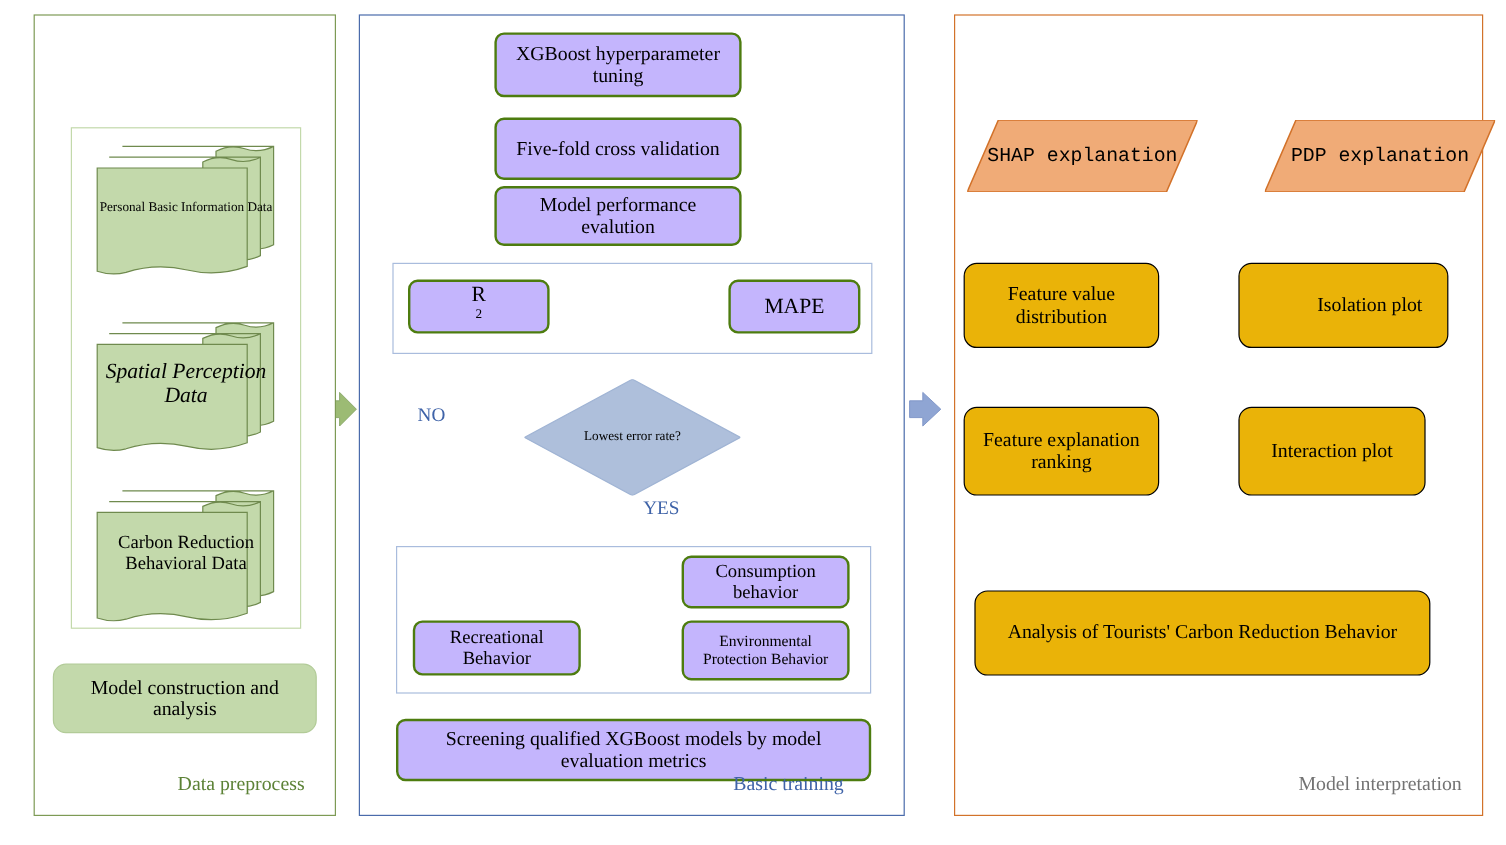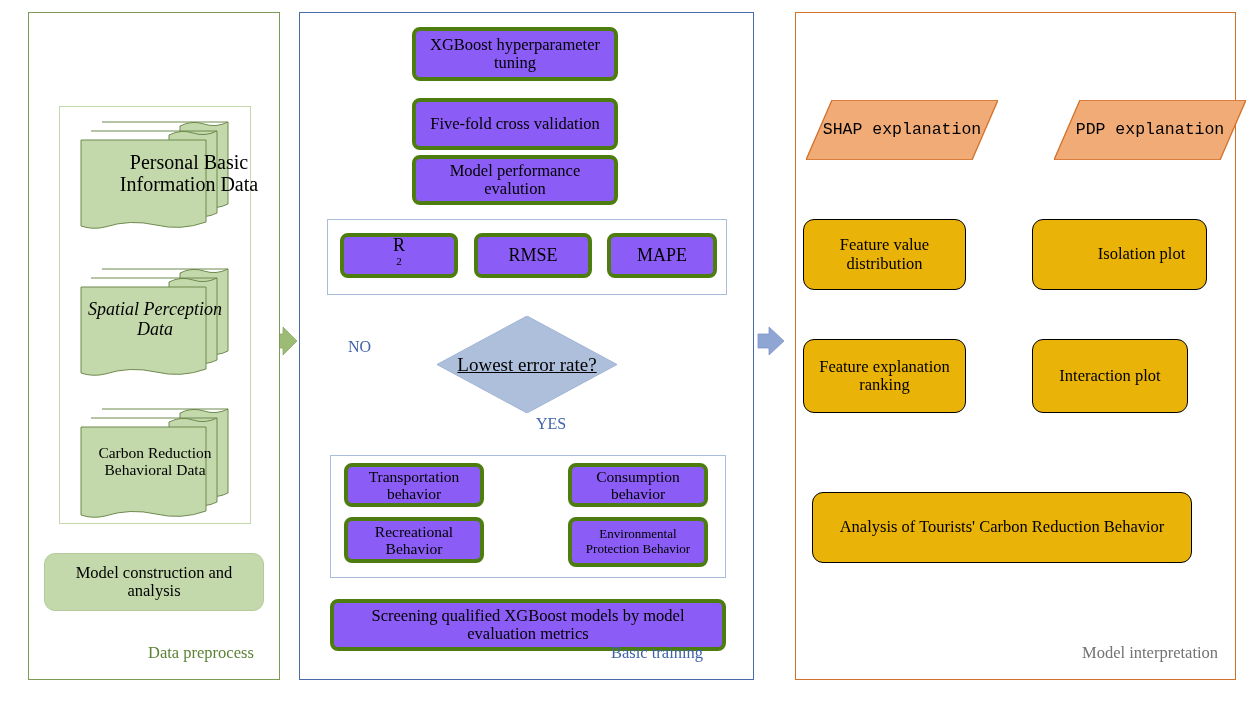--- a/index.html
+++ b/index.html
@@ -16,21 +16,21 @@
   #label-preprocess{left:148px;top:643px;color:#5c8236;}
   #label-training{left:611px;top:643px;color:#3f63a8;}
   #label-interpretation{left:1082px;top:643px;color:#737373;}
 
   
   .node{position:absolute;box-sizing:border-box;display:flex;align-items:center;
         justify-content:center;text-align:center;line-height:1.12;color:#000;}
   .node span{display:block;padding:0 4px;}
 
   .green-box{background:#c3d9ab;border:1px solid #b2cb98;border-radius:11px;}
-  .blue-box{background:#8b5cf6;border:4px solid #4d7c0f;border-radius:8px;}
+  .blue-box{background:#c4b5fd;border:2px solid #4d7c0f;border-radius:8px;}
   .orange-box{background:#eab308;border:1px solid #000000;border-radius:11px;}
 
   
   .frame{position:absolute;box-sizing:border-box;background:transparent;}
   .frame-green{border:1px solid #c3d9ab;}
   .frame-blue{border:1px solid #a9bcdd;}
 
   
   .docstack{position:absolute;}
   .docstack svg{display:block;overflow:visible;}
@@ -116,21 +116,21 @@
 
 
   <div class="frame frame-green" style="left:59px;top:106px;width:192px;height:418px;"></div>
 
   <div class="docstack" style="left:80px;top:118px;width:150px;height:110px;">
     <svg width="150" height="110" viewBox="0 0 150 110">
       <path d="M22,4 H148 V86 Q136,92 124,88 Q112,84 100,90 L100,8 Q112,2 124,6 Q136,10 148,4" fill="#c3d9ab" stroke="#6f8a4e" stroke-width="1"></path>
       <path d="M11,13 H137 V95 Q125,101 113,97 Q101,93 89,99 L89,17 Q101,11 113,15 Q125,19 137,13" fill="#c3d9ab" stroke="#6f8a4e" stroke-width="1"></path>
       <path d="M1,22 H126 V104 Q101,113 76,107 Q50,101 25,109 Q13,112 1,108 Z" fill="#c3d9ab" stroke="#6f8a4e" stroke-width="1"></path>
     </svg>
-    <div class="doctext" style="font-size:20px;padding-right:22px;padding-bottom:8px;padding-left:34px;">
+    <div class="doctext" style="font-size:11px;padding-right:22px;padding-bottom:8px;">
       <span>Personal Basic Information Data</span>
     </div>
   </div>
 
   <div class="docstack" style="left:80px;top:265px;width:150px;height:110px;">
     <svg width="150" height="110" viewBox="0 0 150 110">
       <path d="M22,4 H148 V86 Q136,92 124,88 Q112,84 100,90 L100,8 Q112,2 124,6 Q136,10 148,4" fill="#c3d9ab" stroke="#6f8a4e" stroke-width="1"></path>
       <path d="M11,13 H137 V95 Q125,101 113,97 Q101,93 89,99 L89,17 Q101,11 113,15 Q125,19 137,13" fill="#c3d9ab" stroke="#6f8a4e" stroke-width="1"></path>
       <path d="M1,22 H126 V104 Q101,113 76,107 Q50,101 25,109 Q13,112 1,108 Z" fill="#c3d9ab" stroke="#6f8a4e" stroke-width="1"></path>
     </svg>
@@ -168,48 +168,42 @@
 
   <div class="node blue-box" style="left:412px;top:155px;width:206px;height:50px;font-size:16.5px;">
     <span>Model performance evalution</span>
   </div>
 
   <div class="frame frame-blue" style="left:327px;top:219px;width:400px;height:76px;"></div>
 
   <div class="node blue-box" style="left:340px;top:233px;width:118px;height:45px;font-size:18px;">
     <span><span>R</span><sup style="font-size:11px;">2</sup></span>
   </div>
-  <div class="node blue-box" style="left:474px;top:233px;width:118px;height:45px;font-size:18px;">
-    <span>RMSE</span>
-  </div>
   <div class="node blue-box" style="left:607px;top:233px;width:110px;height:45px;font-size:18px;">
     <span>MAPE</span>
   </div>
 
   <div class="diamond" style="left:437px;top:316px;width:180px;height:97px;">
     <svg width="180" height="97" viewBox="0 0 180 97">
       <polygon points="90,0 180,48.5 90,97 0,48.5" fill="#aebfdb" stroke="#a0b4d4" stroke-width="1"></polygon>
     </svg>
-    <div class="dtext" style="font-size:19px;text-decoration:underline;">
+    <div class="dtext" style="font-size:11px;">
       <span>Lowest error rate?</span>
     </div>
   </div>
 
   <div class="edge-note" style="left:348px;top:338px;">
     <span>NO</span>
   </div>
   <div class="edge-note" style="left:536px;top:415px;">
     <span>YES</span>
   </div>
 
   <div class="frame frame-blue" style="left:330px;top:455px;width:396px;height:123px;"></div>
 
-  <div class="node blue-box" style="left:344px;top:463px;width:140px;height:44px;font-size:15.5px;">
-    <span>Transportation behavior</span>
-  </div>
   <div class="node blue-box" style="left:344px;top:517px;width:140px;height:46px;font-size:15.5px;">
     <span>Recreational Behavior</span>
   </div>
   <div class="node blue-box" style="left:568px;top:463px;width:140px;height:44px;font-size:15.5px;">
     <span>Consumption behavior</span>
   </div>
   <div class="node blue-box" style="left:568px;top:517px;width:140px;height:50px;font-size:13px;">
     <span>Environmental Protection Behavior</span>
   </div>
 

